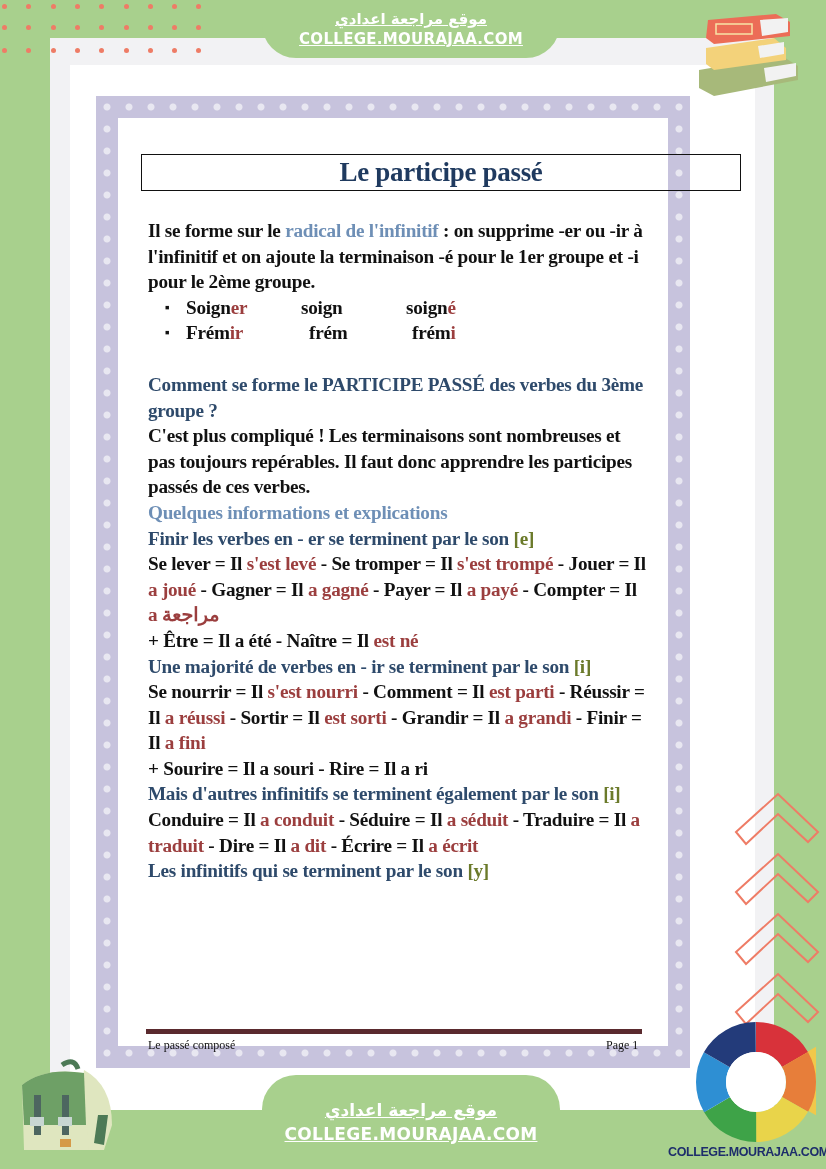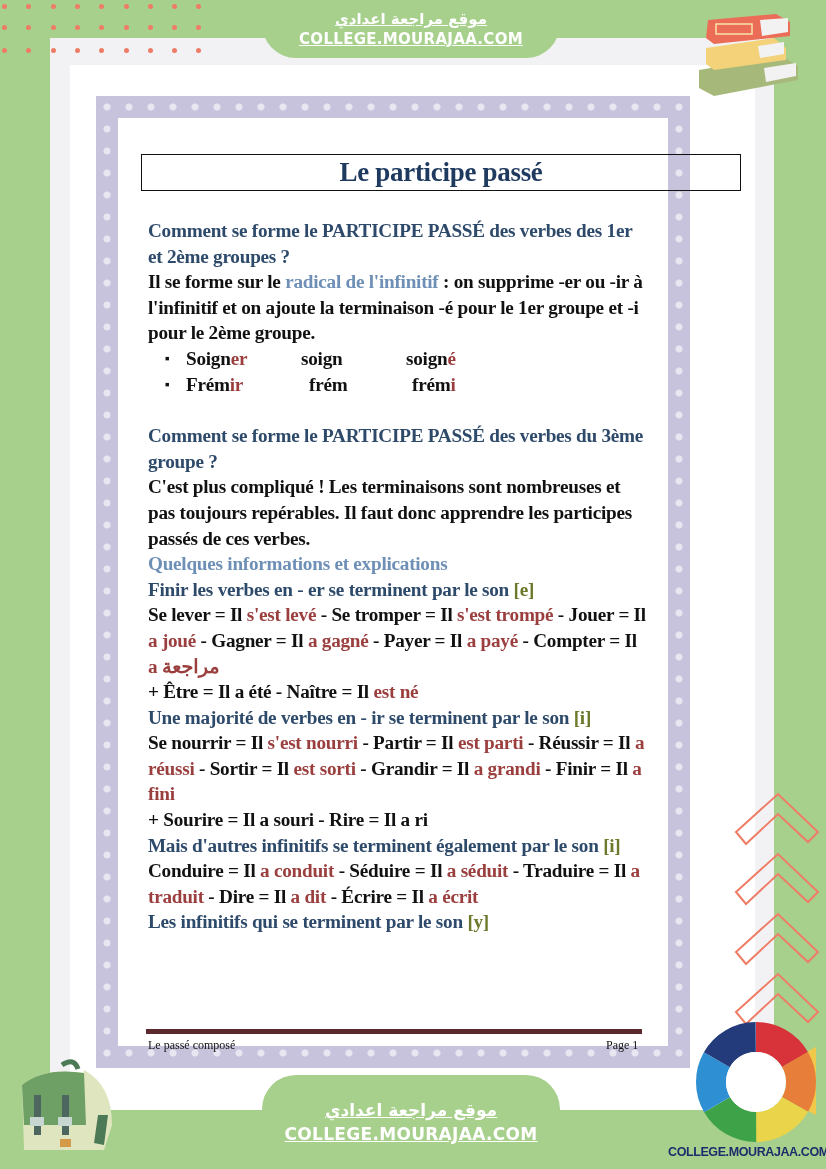--- a/index.html
+++ b/index.html
@@ -115,21 +115,20 @@
   </div>
 
 <div class="lavender-border"></div>
 <div class="page-inner"></div>
 
 <div class="title-box">
   <span>Le participe passé</span>
 </div>
 
 <div class="content">
-  <p class="h-blue">Comment se forme le PARTICIPE PASSÉ des verbes des 1er et 2ème groupes ?</p>
   <p><span>Il se forme sur le </span><span class="h-light">radical de l'infinitif</span><span> : on supprime -er ou -ir à l'infinitif et on ajoute la terminaison -é pour le 1er groupe et -i pour le 2ème groupe.</span></p>
   <ul class="bullets">
     <li>
       <span class="dot">▪</span>
       <span class="c1"><span>Soign</span><span class="red">er</span></span>
       <span class="c2">soign</span>
       <span><span>soign</span><span class="red">é</span></span>
     </li>
     <li>
       <span class="dot">▪</span>
@@ -141,21 +140,21 @@
   <div class="gap"></div>
   <p class="h-blue">Comment se forme le PARTICIPE PASSÉ des verbes du 3ème groupe ?</p>
   <p>C'est plus compliqué ! Les terminaisons sont nombreuses et pas toujours repérables. Il faut donc apprendre les participes passés de ces verbes.</p>
   <p class="h-light">Quelques informations et explications</p>
 
   <p class="h-blue"><span>Finir les verbes en - er se terminent par le son </span><span class="olive">[e]</span></p>
   <p id="er-line"><span>Se lever = Il </span><span class="red">s'est levé</span><span> - Se tromper = Il </span><span class="red">s'est trompé</span><span> - Jouer = Il </span><span class="red">a joué</span><span> - Gagner = Il </span><span class="red">a gagné</span><span> - Payer = Il </span><span class="red">a payé</span><span> - Compter = Il </span><span class="red">a مراجعة</span></p>
   <p id="er-extra"><span>+ Être = Il a été - Naître = Il </span><span class="red">est né</span></p>
 
   <p class="h-blue"><span>Une majorité de verbes en - ir se terminent par le son </span><span class="olive">[i]</span></p>
-  <p id="ir-line"><span>Se nourrir = Il </span><span class="red">s'est nourri</span><span> - Partir = Il </span><span class="red">est parti</span><span> - Réussir = Il </span><span class="red">a réussi</span><span> - Sortir = Il </span><span class="red">est sorti</span><span> -  Grandir = Il </span><span class="red">a grandi</span><span> - Finir = Il </span><span class="red">a fini</span></p>
+  <p id="ir-line"><span>Se nourrir = Il </span><span class="red">s'est nourri</span><span> - Comment = Il </span><span class="red">est parti</span><span> - Réussir = Il </span><span class="red">a réussi</span><span> - Sortir = Il </span><span class="red">est sorti</span><span> -  Grandir = Il </span><span class="red">a grandi</span><span> - Finir = Il </span><span class="red">a fini</span></p>
   <p>+ Sourire = Il a souri - Rire = Il a ri</p>
 
   <p class="h-blue"><span>Mais d'autres infinitifs se terminent également par le son </span><span class="olive">[i]</span></p>
   <p id="oi-line1"><span>Conduire = Il </span><span class="red">a conduit</span><span> - Séduire = Il </span><span class="red">a séduit</span><span> - Traduire = Il </span><span class="red">a traduit</span><span> - Dire = Il </span><span class="red">a dit</span><span> - Écrire = Il </span><span class="red">a écrit</span></p>
 
   <p class="h-blue"><span>Les infinitifs qui se terminent par le son </span><span class="olive">[y]</span></p>
 </div>
 
 <div class="footer-rule"></div>
 <div class="footer-left">Le passé composé</div>

